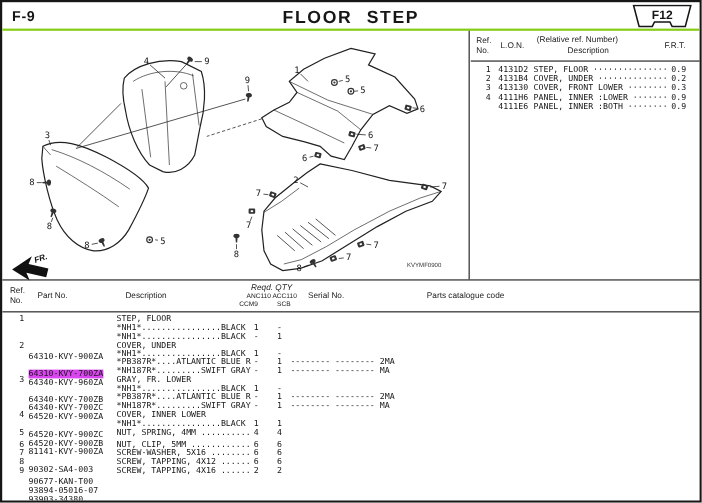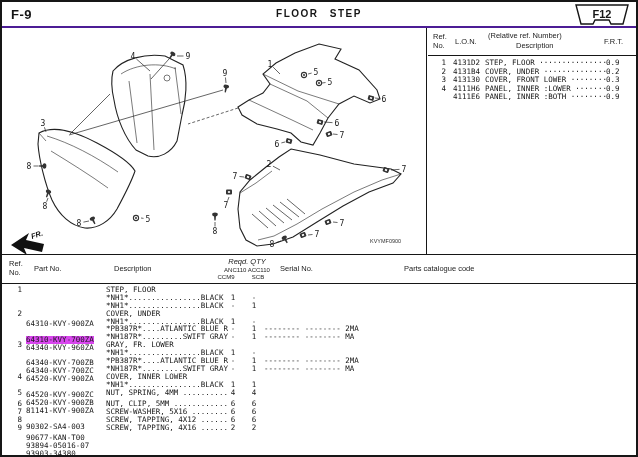--- a/index.html
+++ b/index.html
@@ -3,24 +3,24 @@
 <meta charset="utf-8">
 <style>
   html,body{margin:0;padding:0;background:#e8e8e8;}
   .page{
     position:relative; width:638px; height:457px; background:#fff;
     border:2px solid #161616; box-sizing:border-box; overflow:hidden;
     font-family:"Liberation Sans", sans-serif; color:#161616;
   }
   
   .header{position:absolute; top:0; left:0; width:100%; height:26px;
-          border-bottom:2px solid #4c1d95; box-sizing:border-box;}
+          border-bottom:2px solid #84cc16; box-sizing:border-box;}
   .code-left{position:absolute; left:9px; top:5px; font-size:13px; font-weight:bold; letter-spacing:.5px;}
   .title{position:absolute; left:0; right:0; top:6px; text-align:center;
-         font-size:10px; font-weight:bold; letter-spacing:1.5px; word-spacing:7px;}
+         font-size:16px; font-weight:bold; letter-spacing:1.5px; word-spacing:7px;}
   .badge{position:absolute; right:6px; top:2px; width:56px; height:37px;}
   .badge svg{position:absolute; inset:0;}
   .badge .badge-text{position:absolute; left:0; right:0; top:4px; text-align:center;
          font-size:11px; font-weight:bold;}
   
   .diagram{position:absolute; left:0; top:26px; width:424px; height:228px;}
   .vdiv{position:absolute; left:424px; top:26px; height:226px; width:0; border-left:1.5px solid #161616;}
   .outline{fill:#fff; stroke:#222; stroke-width:1.1;}
   .inner{fill:none; stroke:#222; stroke-width:.6;}
   .rib{fill:none; stroke:#222; stroke-width:.7;}
@@ -33,35 +33,35 @@
   .rt-header{position:absolute; left:0; top:0; width:100%; height:28px;
              border-bottom:1.2px solid #161616; box-sizing:border-box; font-size:7.5px; color:#222;}
   .rt-header span{position:absolute; white-space:pre;}
   .rt-rows{position:absolute; left:0; top:31px; width:100%;
            font-family:"DejaVu Sans Mono", monospace; font-size:7.5px;}
   .rt-row{position:relative; height:8.6px; line-height:8.6px; white-space:pre;}
   .rt-row span{position:absolute; top:0;}
   .rt-no{left:2px; width:16px; text-align:right;}
   .rt-lon{left:25px;}
   .rt-desc{left:57px;}
-  .rt-frt{left:178px; width:22px; text-align:left;}
+  .rt-frt{left:178px; width:22px; text-align:center;}
   
   .parts-table{position:absolute; left:0; top:252px; width:100%; bottom:0;
                border-top:1.5px solid #161616; box-sizing:border-box;}
   .pt-header{position:relative; height:29px; border-bottom:1.2px solid #161616;
              box-sizing:border-box; font-size:7.5px; color:#222;}
   .pt-header span{position:absolute; white-space:pre;}
   .ph-ref1{left:7px; top:4px;} .ph-ref2{left:7px; top:13px;}
   .ph-part{left:32px; top:9px;} .ph-desc{left:112px; top:9px;}
   .ph-qty{left:210px; top:2px; width:70px; text-align:center;font-style:italic;}
   .ph-models1{left:200px; top:12px; width:90px; text-align:center; font-size:6px;}
   .ph-m2a{left:206px; top:19px; width:36px; text-align:center; font-size:6px;}
   .ph-m2b{left:242px; top:19px; width:28px; text-align:center; font-size:6px;}
   .ph-serial{left:278px; top:9px;}
-  .ph-code{left:358px; top:9px;padding-left:44px;}
+  .ph-code{left:342px; top:9px;padding-left:44px;}
   .pt-rows{position:relative; margin-top:2px;
            font-family:"DejaVu Sans Mono", monospace; font-size:7.5px;}
   .pt-row{position:relative; height:7.9px; line-height:7.9px; white-space:pre;}
   .pt-row.gap{margin-top:4px;}
   .pt-row span{position:absolute; top:0;}
   .c-ref{left:4px; width:16px; text-align:right;}
   .c-part{left:24px;margin-top:34px;}
   .c-desc{left:104px;}
   .c-q1{left:222px; width:18px; text-align:center;}
   .c-q2{left:243px; width:18px; text-align:center;}

